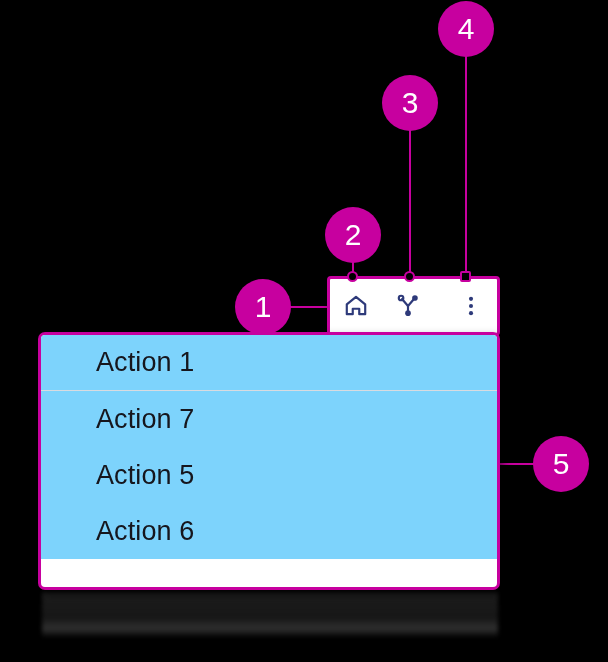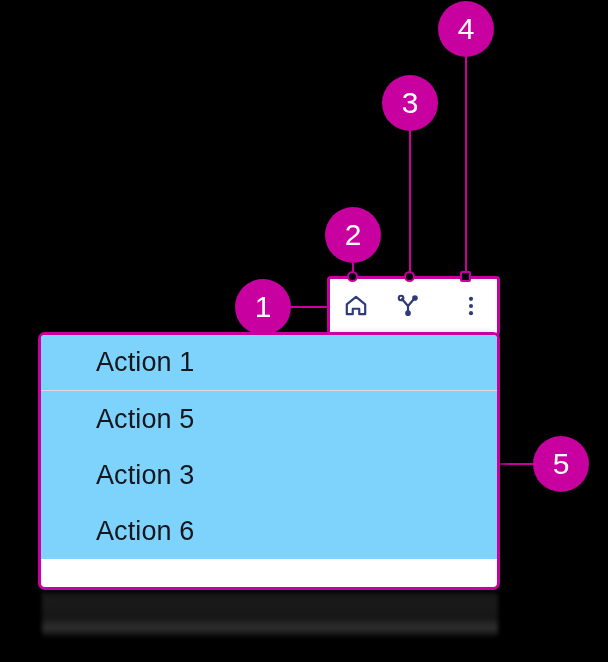--- a/index.html
+++ b/index.html
@@ -189,22 +189,22 @@
           <circle cx="12" cy="12" r="1.9"></circle>
           <circle cx="12" cy="18.6" r="1.9"></circle>
         </svg>
       </span>
     </button>
 
   </div>
 
   <div id="dropdown">
     <div class="menu-item divided">Action 1</div>
+    <div class="menu-item">Action 7</div>
     <div class="menu-item">Action 5</div>
-    <div class="menu-item">Action 3</div>
     <div class="menu-item">Action 6</div>
   </div>
 
   <div id="shadow-band"></div>
 
   <div class="badge" style="left:235px; top:279px;">1</div>
   <div class="badge" style="left:325px; top:207px;">2</div>
   <div class="badge" style="left:382px; top:75px;">3</div>
   <div class="badge" style="left:438px; top:1px;">4</div>
   <div class="badge" style="left:533px; top:436px;">5</div>

